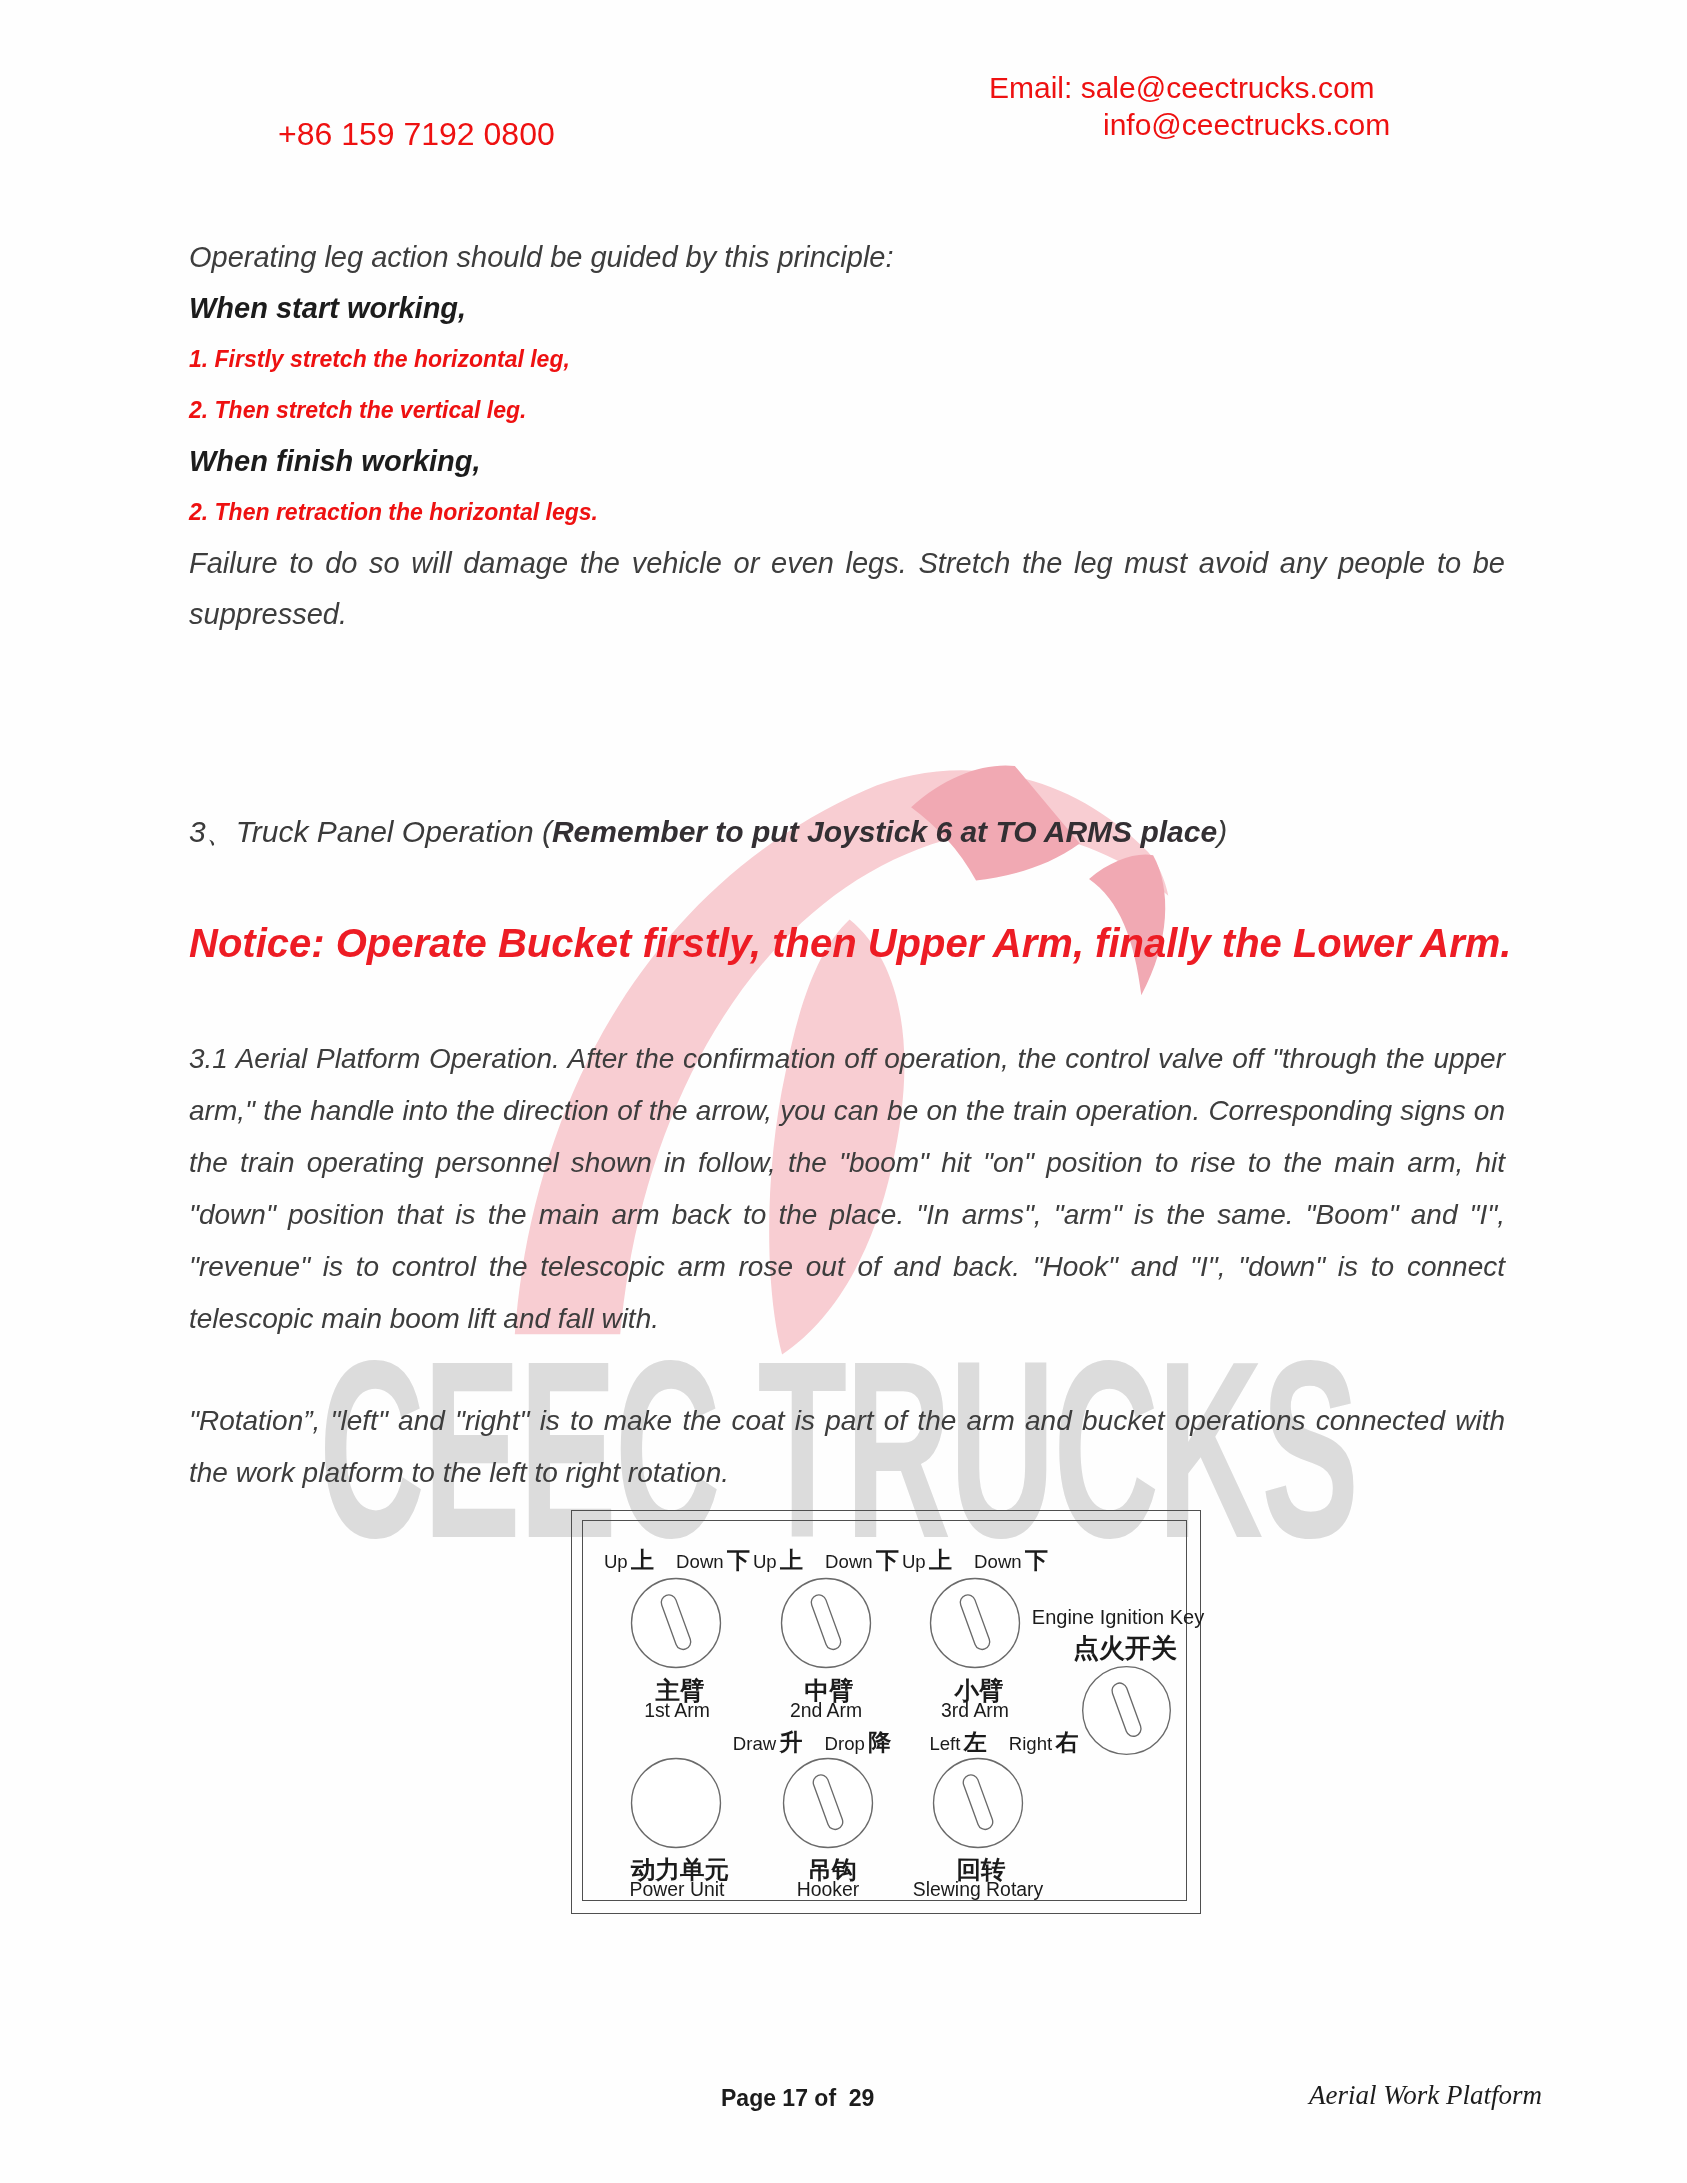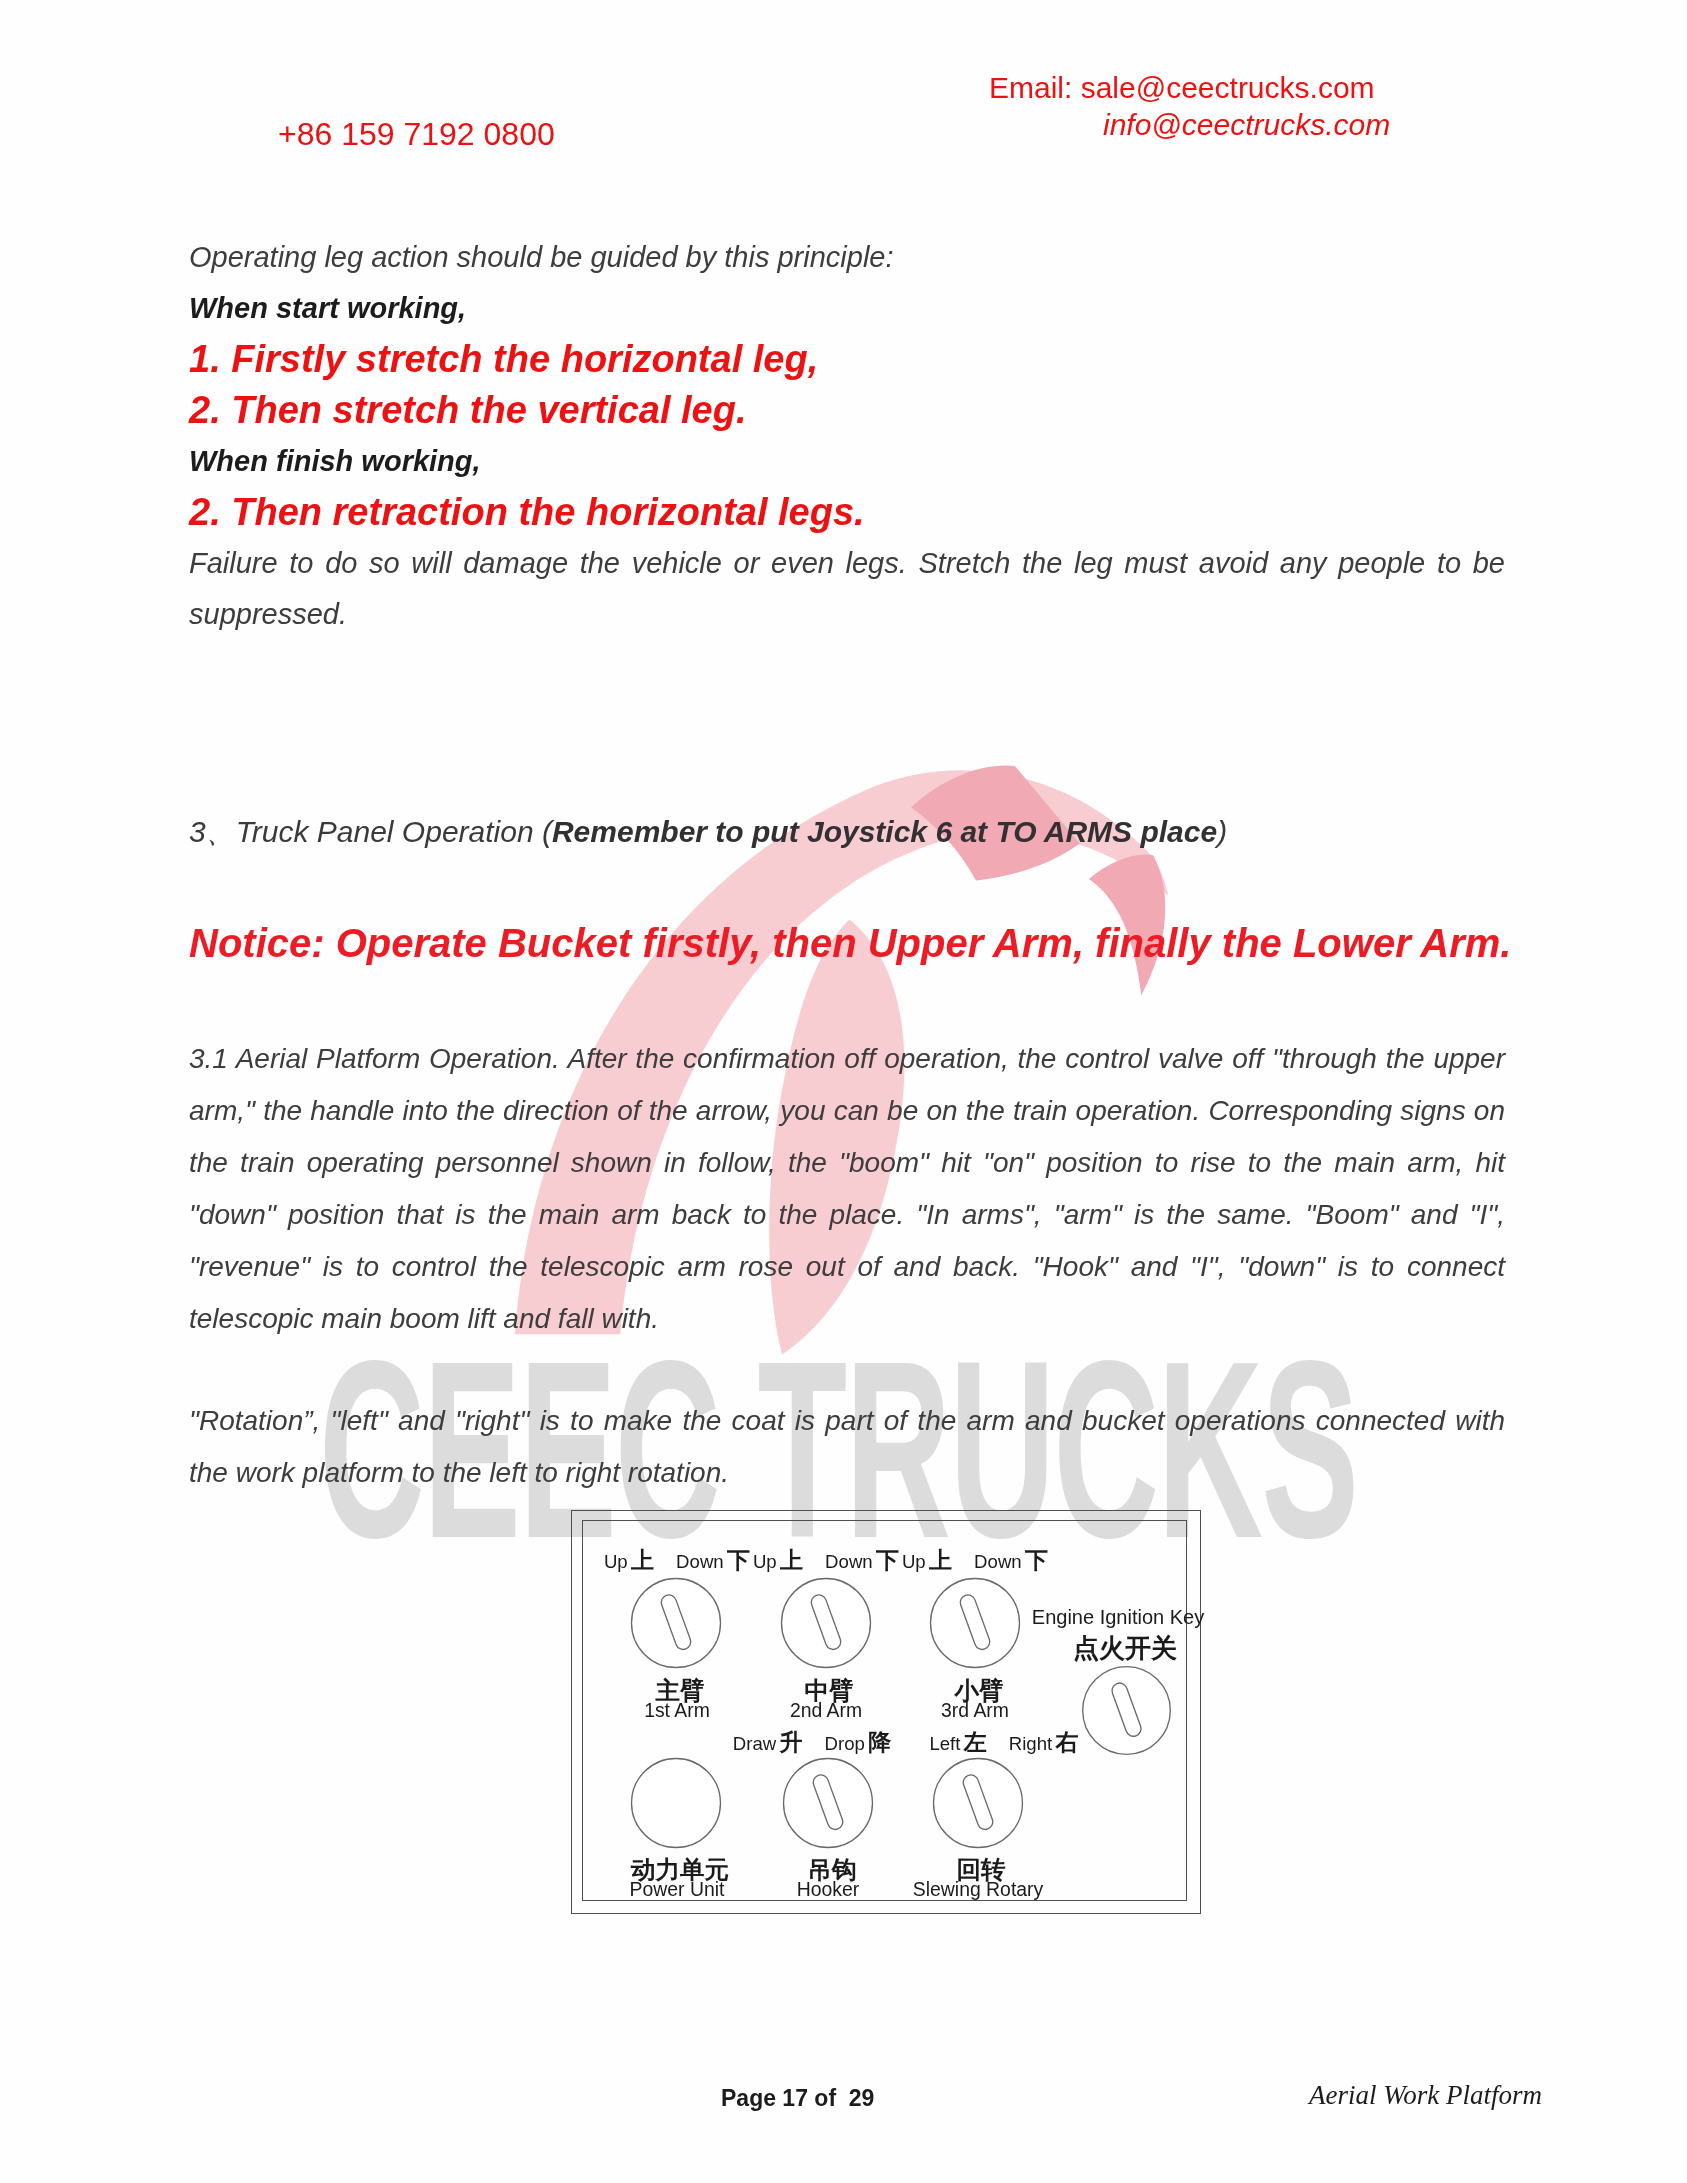--- a/index.html
+++ b/index.html
@@ -5,35 +5,35 @@
   html,body{margin:0;padding:0;background:#888;}
   .page{
     position:relative; width:1687px; height:2183px; background:#fefefe;
     overflow:hidden; font-family:"Liberation Sans","DejaVu Sans",sans-serif;
   }
   
   .hdr-red{position:absolute; color:#ee1111; font-size:32px; line-height:37px; white-space:nowrap;}
   #wa1{left:142px; top:78px;}
   #wa2{left:278px; top:116px;}
   #em1{left:989px; top:69px; font-size:30px;}
-  #em2{left:1103px; top:106px; font-size:30px;font-style:italic;}
+  #em2{left:1103px; top:106px; font-size:30px;}
   
   .wm-logo{position:absolute; left:485px; top:744px; width:692px; height:624px; z-index:0;}
   .wm-text{
     position:absolute; left:319px; top:1323px; z-index:0;
     font-size:253px; line-height:253px; font-weight:bold; color:#dcdcdc;
     white-space:pre; transform:scaleX(0.58); transform-origin:left top;
     letter-spacing:-3.4px;
   }
   
   .flow{position:absolute; left:189px; width:1316px; z-index:2;}
   .flow p{margin:0;}
   .it  {font-style:italic; color:#3d3d3d; font-size:29px; line-height:51px;}
   .bk  {font-style:italic; font-weight:bold; color:#1c1c1c; font-size:29px; line-height:51px;}
-  .rd  {font-style:italic; font-weight:bold; color:#ee1111; font-size:38px; line-height:51px;}
+  .rd  {font-style:italic; font-weight:bold; color:#ee1111; font-size:23px; line-height:51px;}
   .just{text-align:justify; text-align-last:left;}
   #list-block{top:232px;}
   #sec3{position:absolute; left:189px; top:812px; z-index:2; font-size:30px; line-height:39px;
         font-style:italic; color:#3a3a3a; white-space:nowrap;}
   #sec3 .b{font-weight:bold; color:#332f33;}
   #notice{position:absolute; left:189px; top:920px; z-index:2; font-size:40px; line-height:47px;
         font-style:italic; font-weight:bold; color:#ed1c24; white-space:nowrap;}
   #para31{top:1033px;}
   #para31 p{font-size:28px; line-height:52px;}
   #rotation{top:1395px;}

